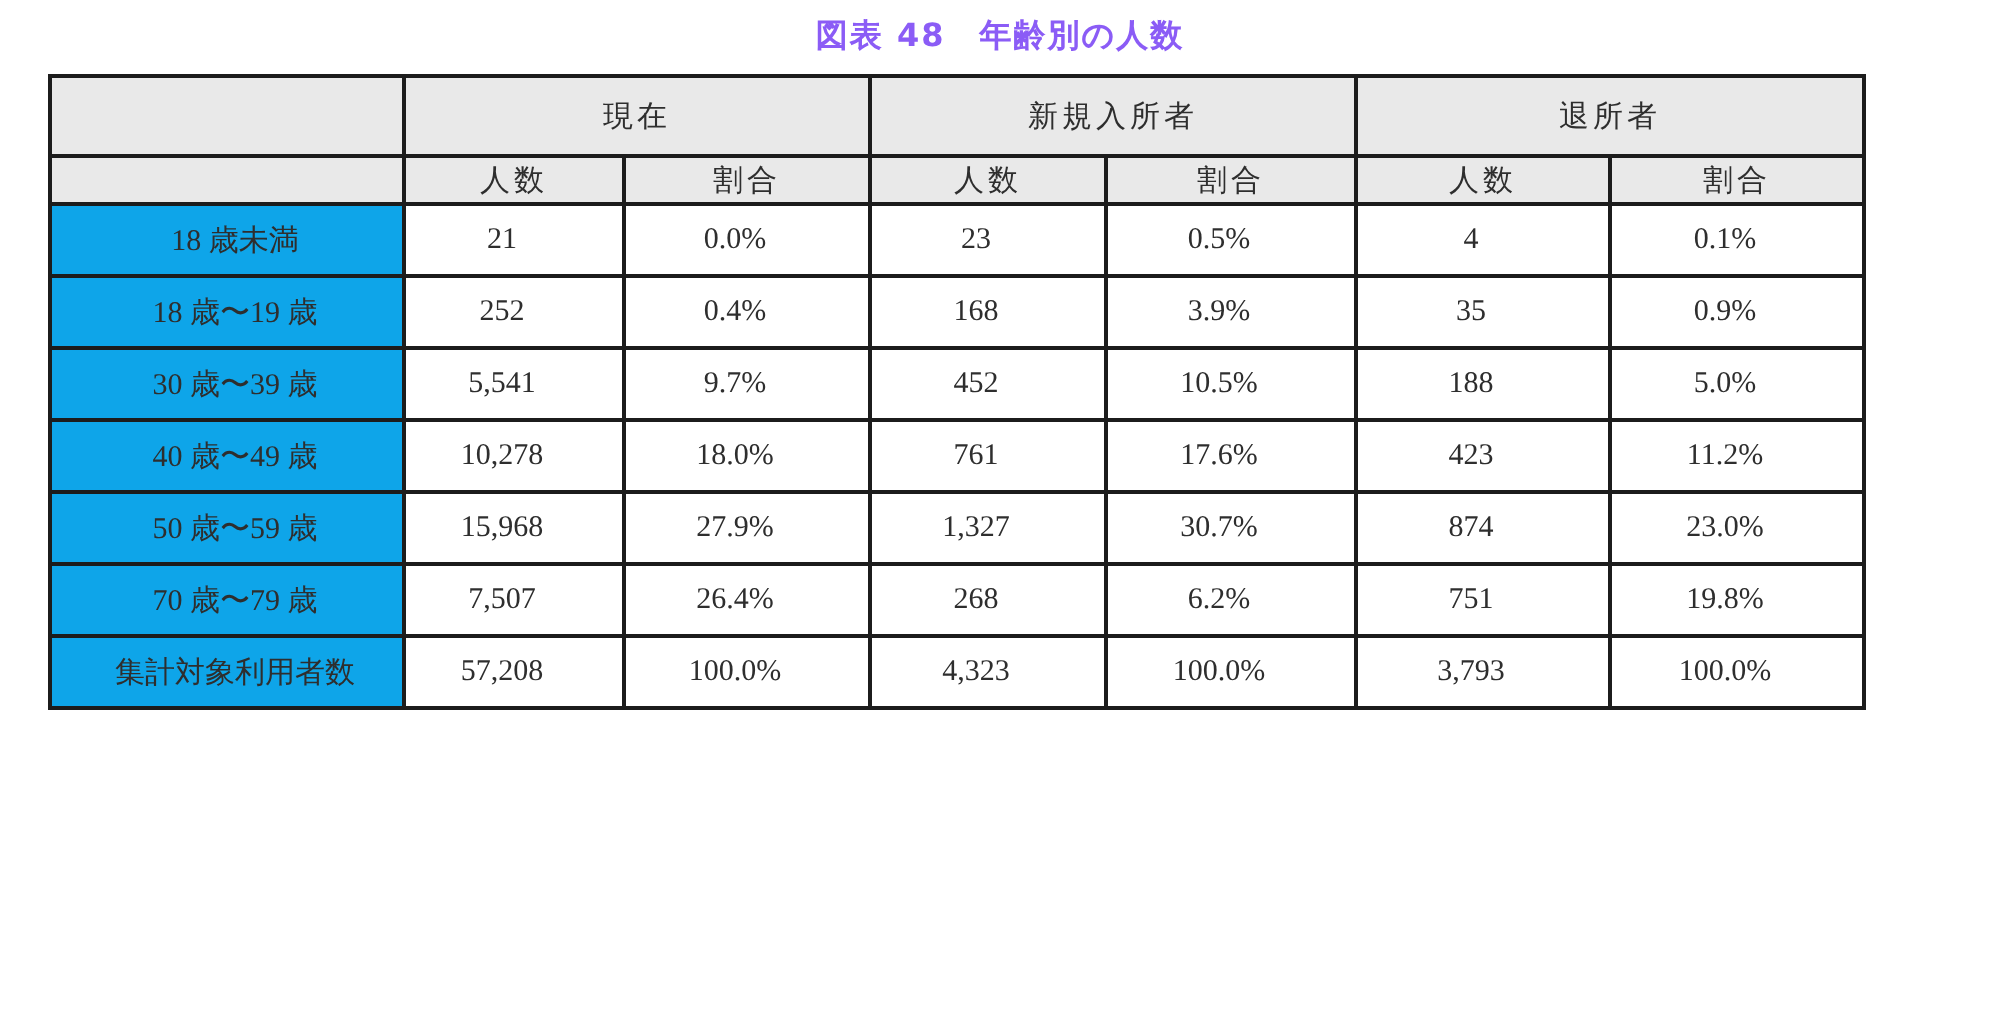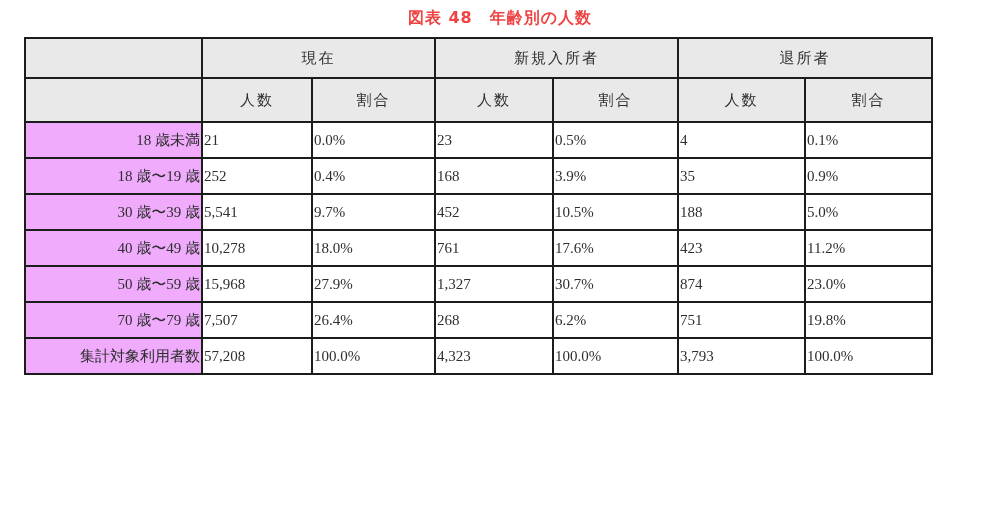--- a/index.html
+++ b/index.html
@@ -15,21 +15,21 @@
     height: 518px;
     box-sizing: border-box;
     padding-top: 6px;
     font-family: "Liberation Serif", "DejaVu Serif", serif;
   }
   .figure-title {
     text-align: center;
     font-family: "DejaVu Sans", "Liberation Sans", sans-serif;
     font-weight: bold;
     font-size: 16px;
-    color: #ef4444;
+    color: #8b5cf6;
     letter-spacing: 1px;
     margin: 2px 4px 8px 0;
   }
   table.age-table {
     border-collapse: collapse;
     table-layout: fixed;
     margin-left: 24px;
     width: 907px;
     font-size: 15px;
     color: #2e2e2e;
@@ -42,35 +42,35 @@
     overflow: hidden;
     white-space: nowrap;
   }
   tr.group-header-row th {
     height: 40px;
     background: #e9e9e9;
     text-align: center;
     letter-spacing: 2px;
   }
   tr.sub-header-row th {
-    height: 44px;
+    height: 24px;
     background: #e9e9e9;
     text-align: center;
     letter-spacing: 2px;
   }
   tbody th.row-label {
     height: 27px;
-    background: #f0abfc;
-    text-align: right;
+    background: #0ea5e9;
+    text-align: center;
     padding-left: 9px;
   }
   tbody td.num-cell {
     height: 36px;
     background: #ffffff;
-    text-align: left;
+    text-align: center;
     padding-right: 13px;
   }
 </style>
 </head>
 <body>
 
 <div class="page">
 
   <div class="figure-title">図表 48　年齢別の人数</div>
 

